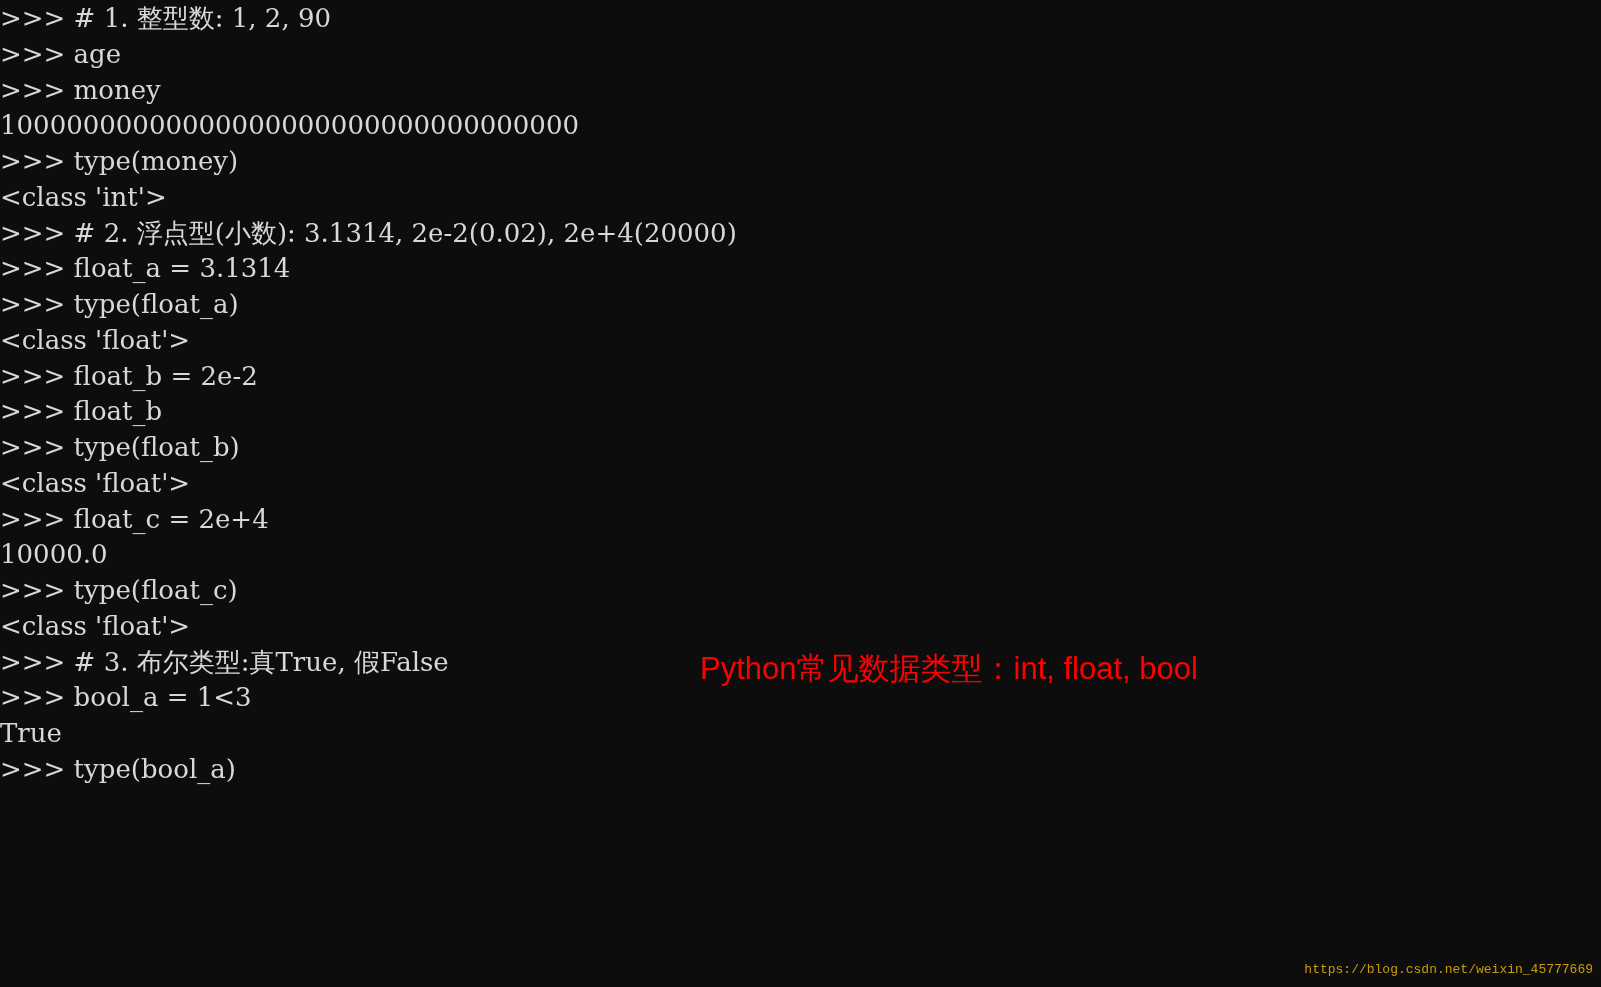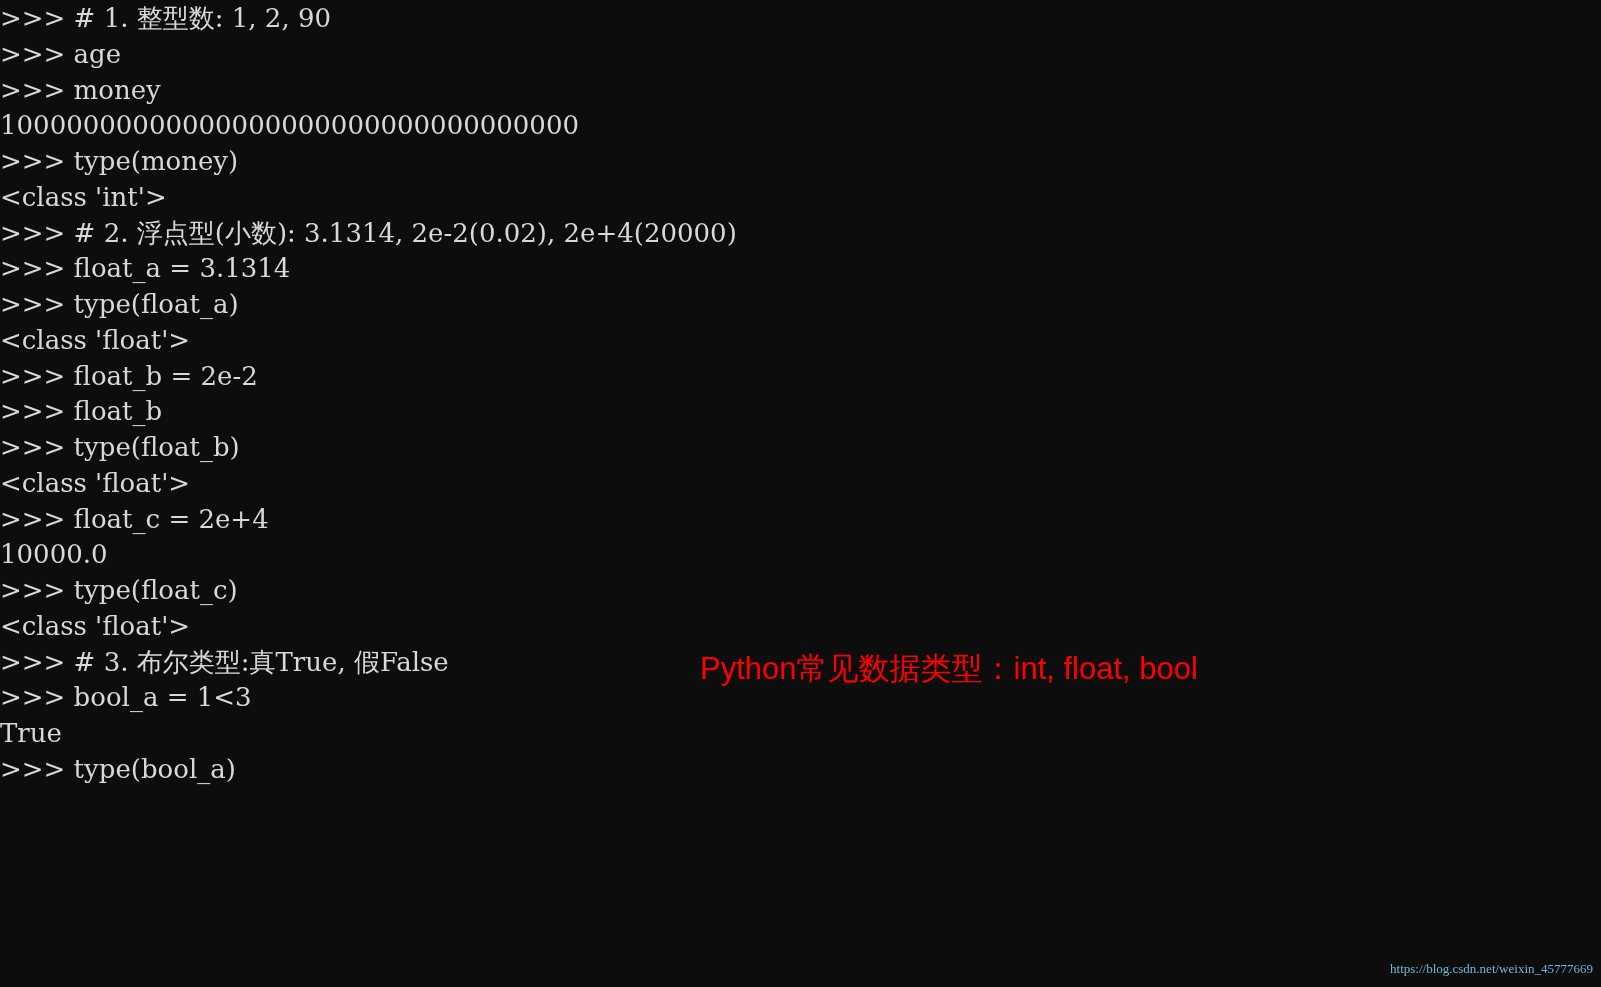--- a/index.html
+++ b/index.html
@@ -42,23 +42,23 @@
     line-height: 40px;
     color: #ff0000;
     white-space: pre;
     letter-spacing: 0px;
     margin-top: 41px;
   }
   #watermark {
     position: absolute;
     right: 8px;
     bottom: 10px;
-    font-family: Liberation Serif, serif;
+    font-family: Liberation Mono, monospace;
     font-size: 13px;
-    color: #7dd3fc;
+    color: #eab308;
     white-space: pre;
     opacity: 0.85;
   }
 </style>
 </head>
 <body>
 
 <div id="screen">
 
   <div id="terminal">

